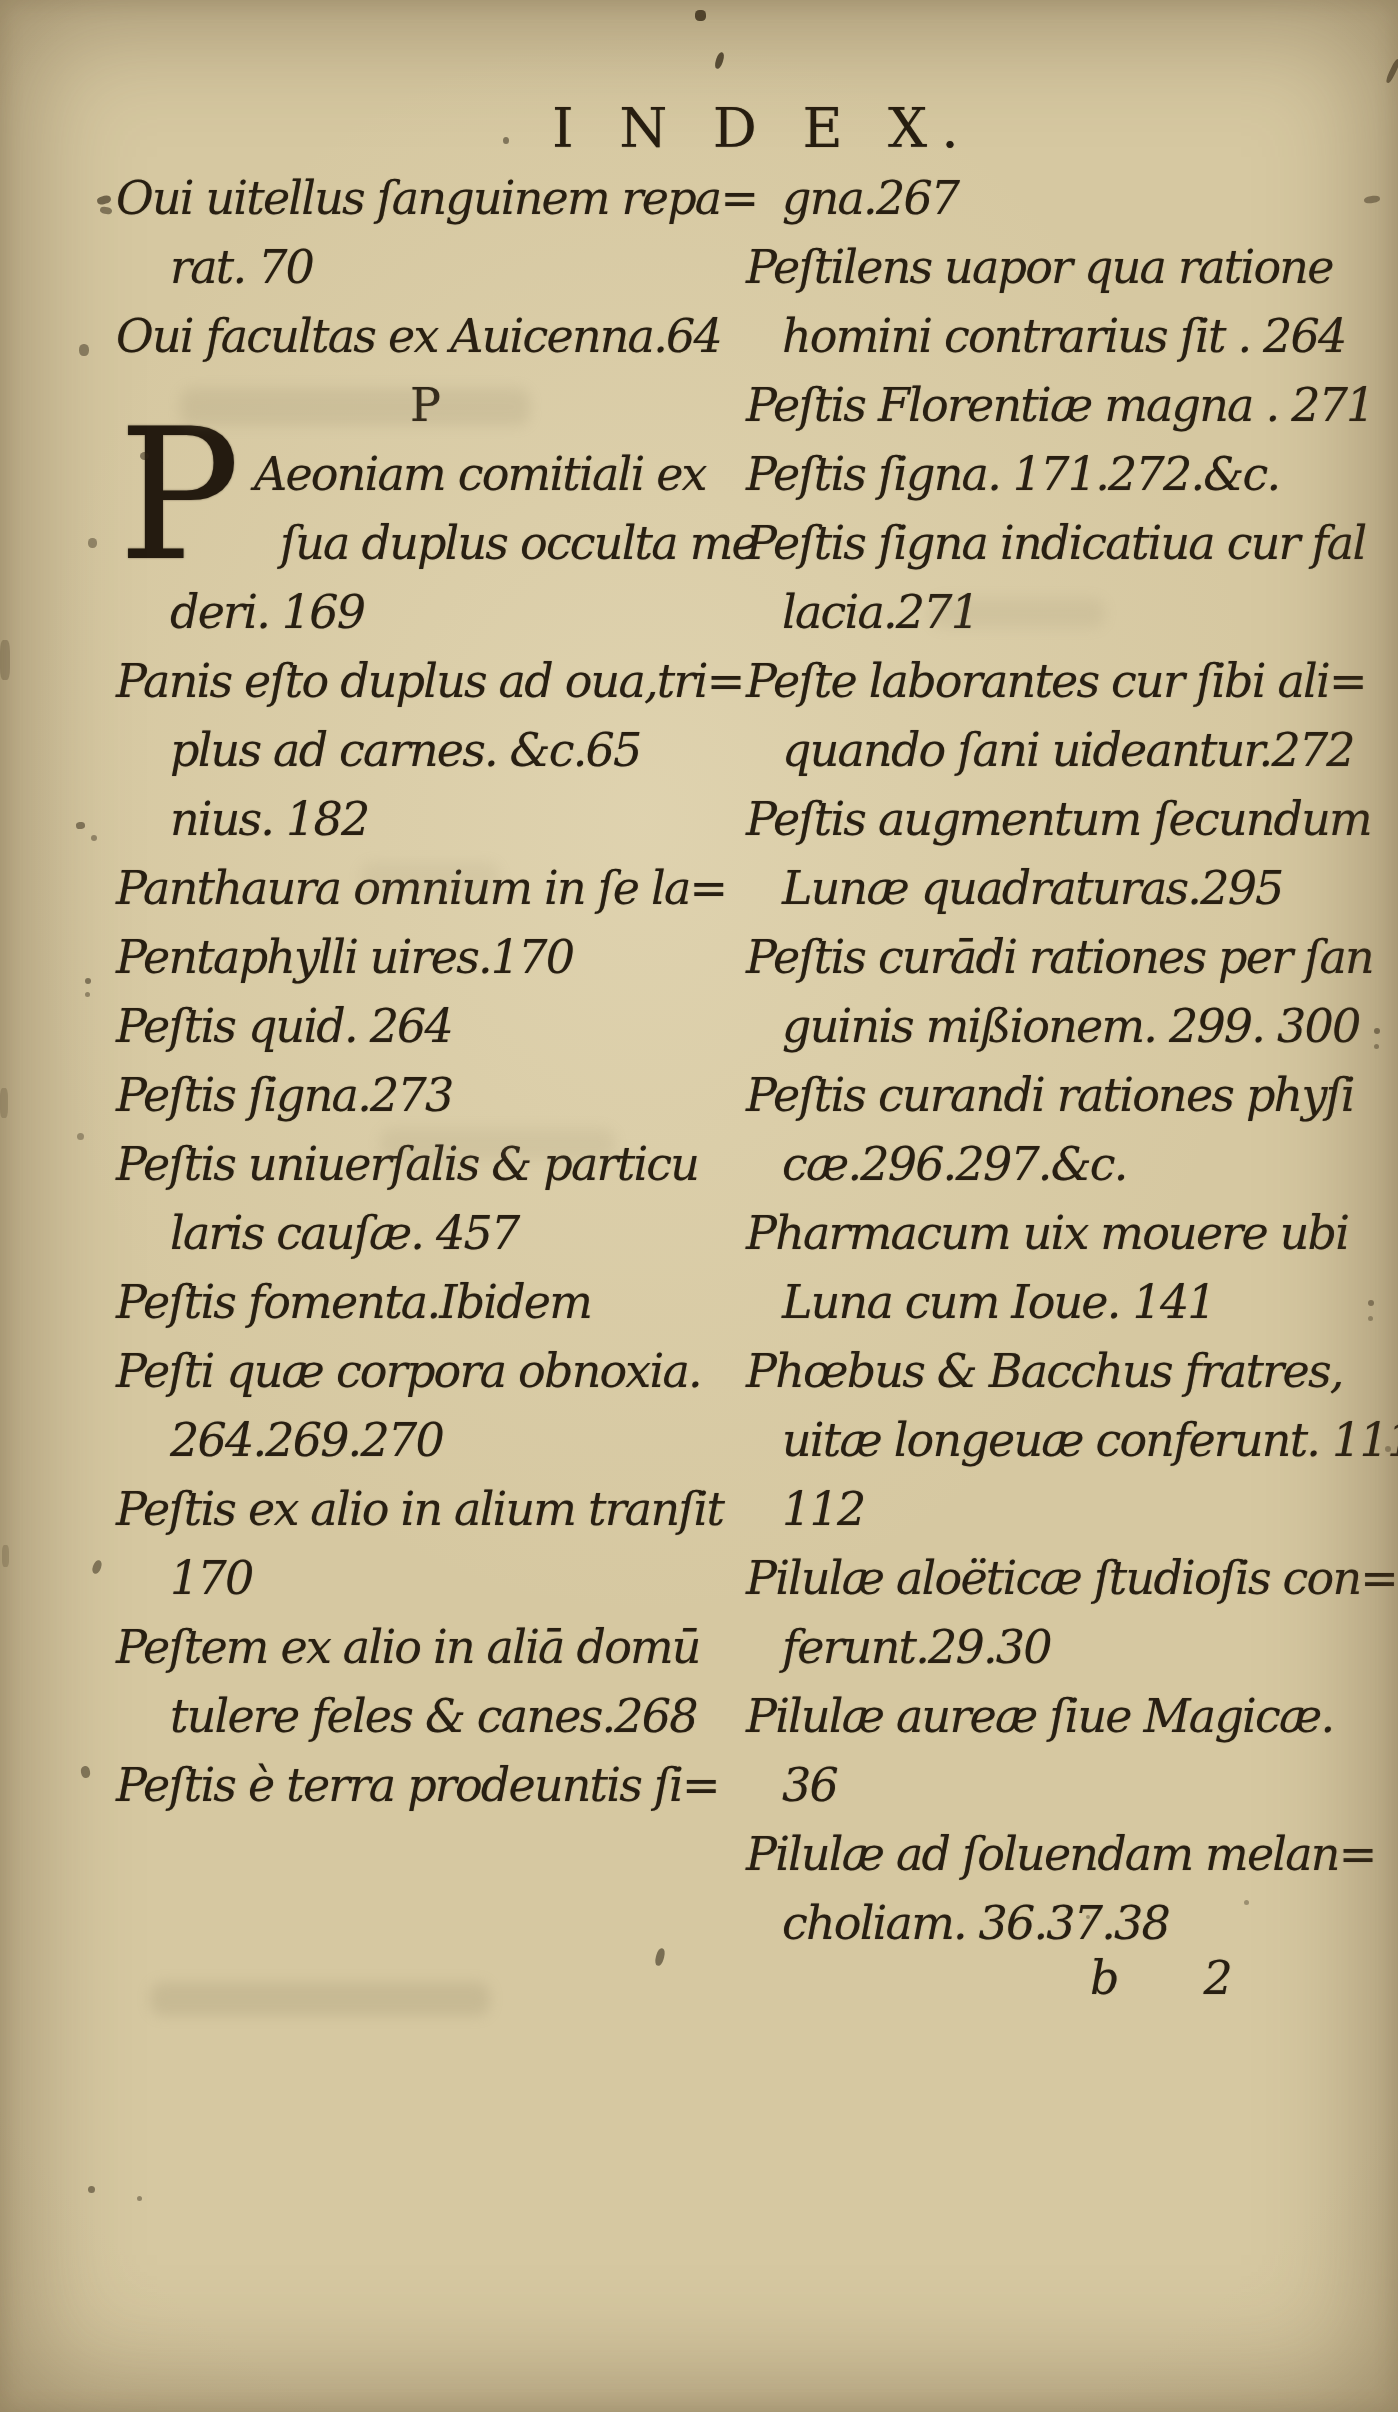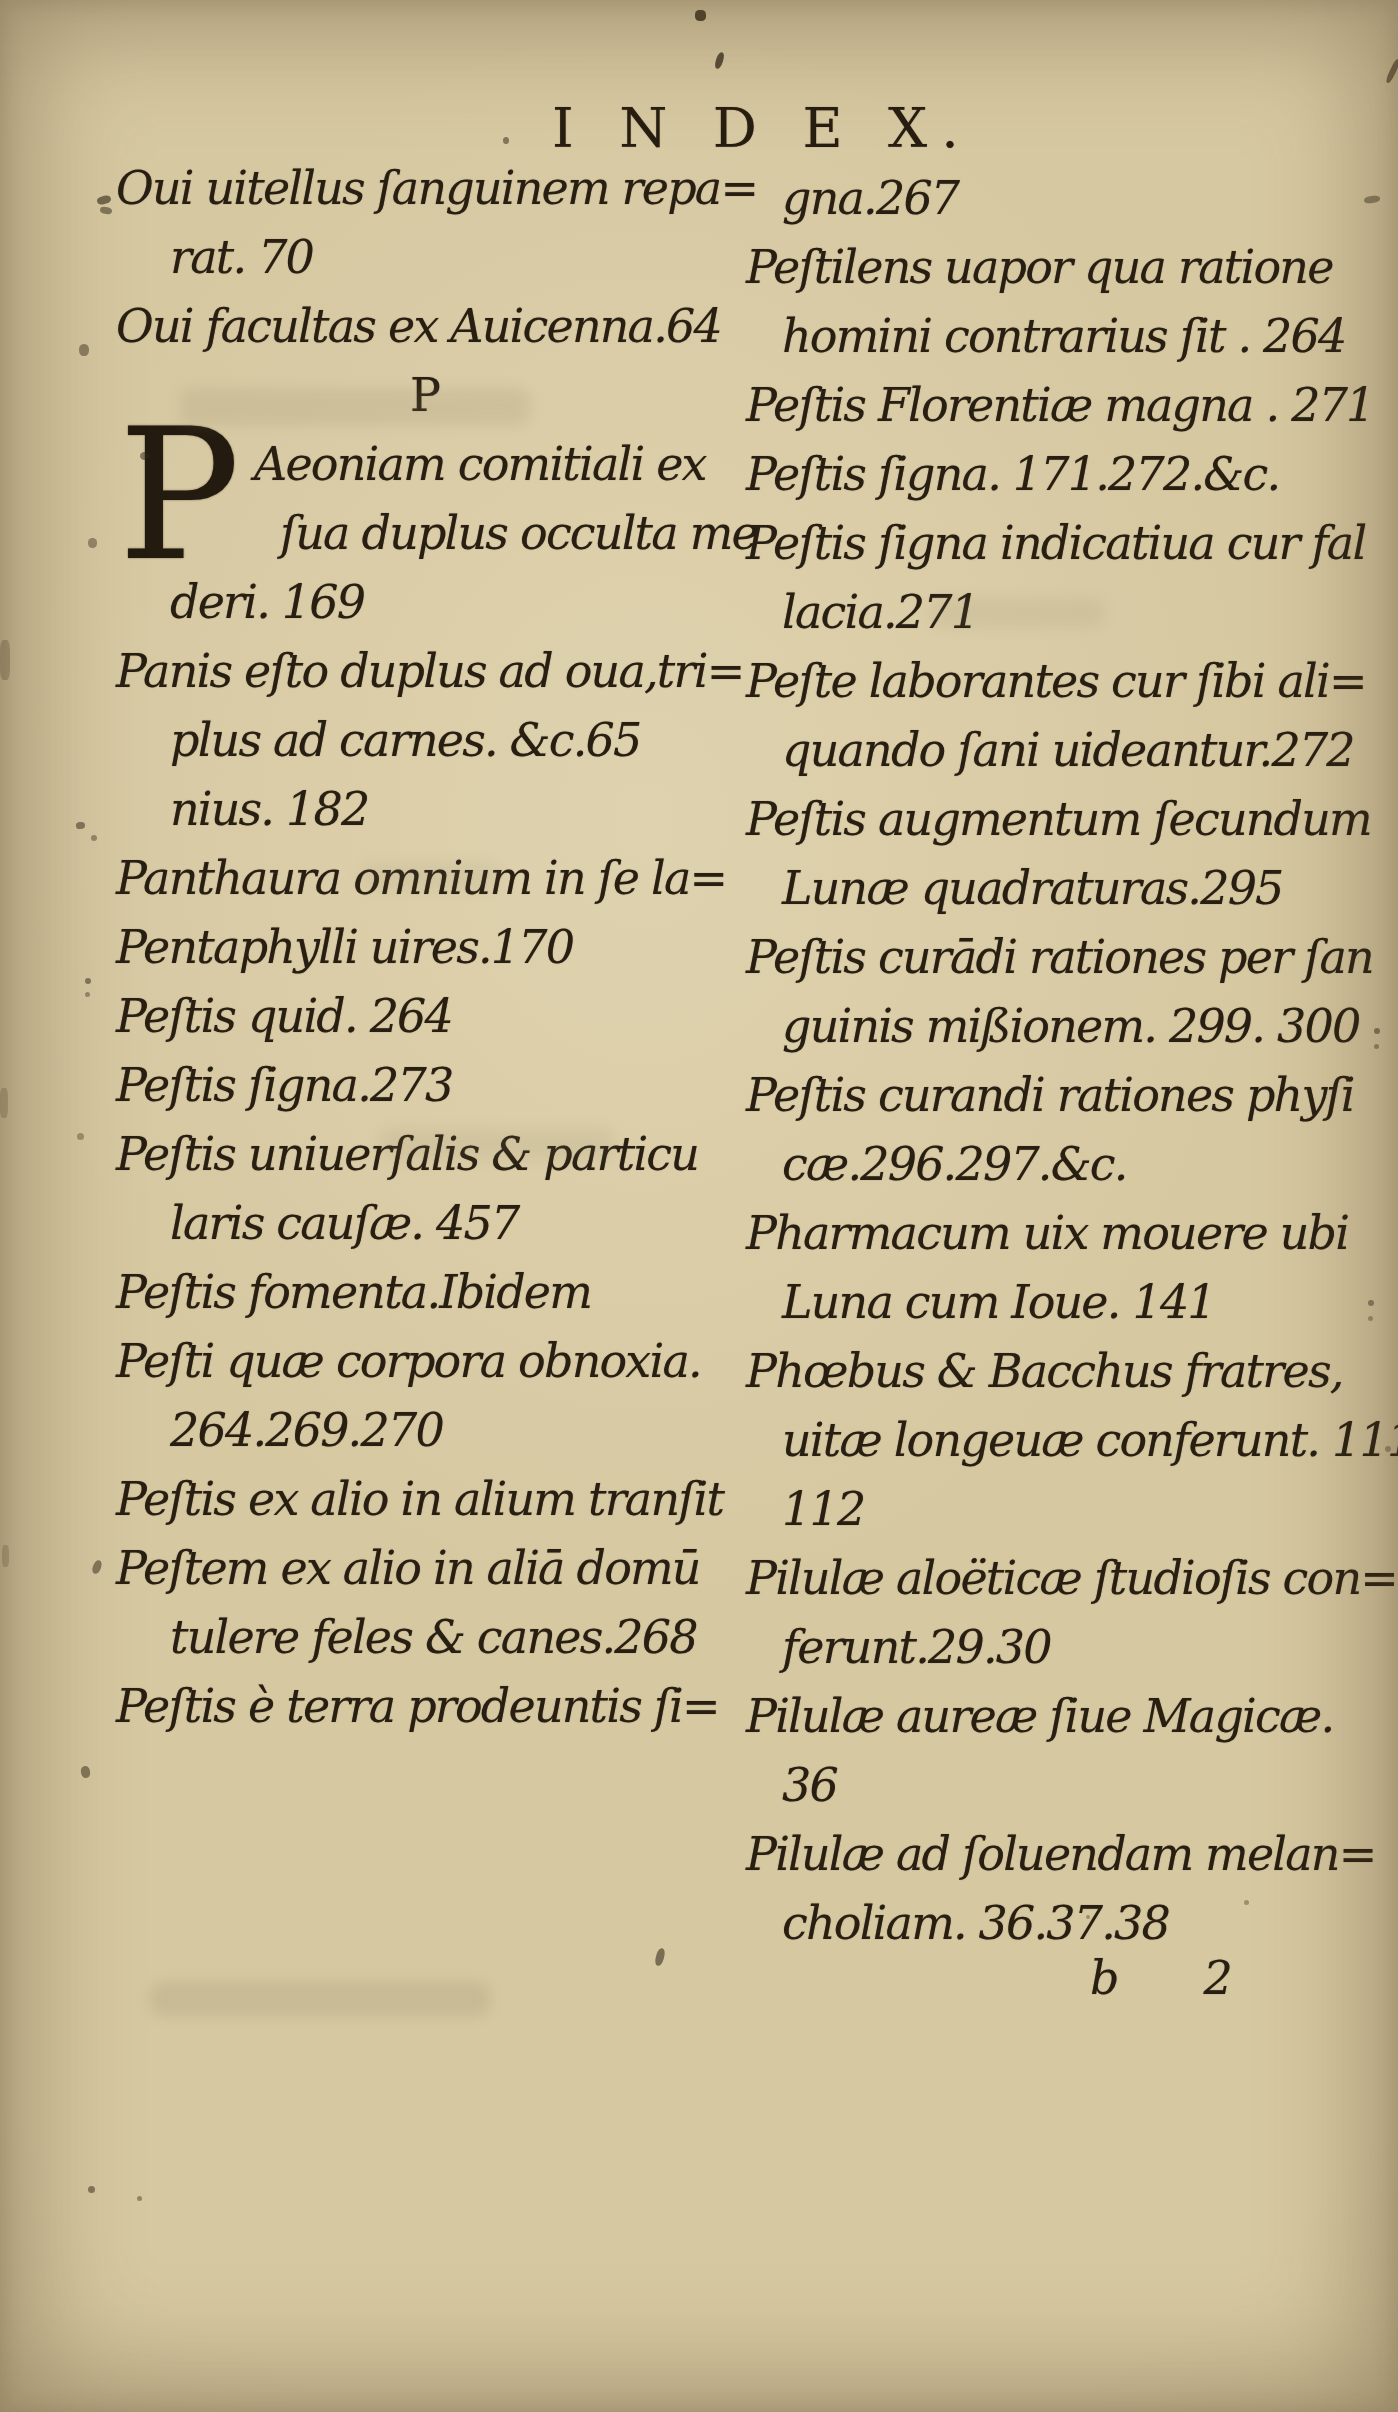--- a/index.html
+++ b/index.html
@@ -20,21 +20,21 @@
     font-size:55px;letter-spacing:14px;color:#271e11;
     text-shadow:0 0 1px rgba(39,30,17,.6);
     white-space:nowrap;
   }
   .col{
     position:absolute;
     font-style:italic;font-size:46px;letter-spacing:-1.8px;
     color:#281f12;white-space:nowrap;
     text-shadow:0 0 1px rgba(40,31,18,.5);
   }
-  .col.left{left:116px;top:154px;}
+  .col.left{left:116px;top:164px;}
   .col.right{left:746px;top:164px;}
   .ln{height:69px;line-height:69px;}
   .left .cont{padding-left:54px;}
   .right .cont{padding-left:36px;}
   .sect{padding-left:294px;font-style:normal;}
   .d1{padding-left:138px;}
   .d2{padding-left:164px;}
   .d3{padding-left:54px;}
   .dropcap{
     position:absolute;left:118px;top:404px;
@@ -70,20 +70,21 @@
       <div class="ln">Panthaura omnium in ſe la=</div>
       <div class="ln">Pentaphylli uires.170</div>
       <div class="ln">Peſtis quid. 264</div>
       <div class="ln">Peſtis ſigna.273</div>
       <div class="ln">Peſtis uniuerſalis &amp; particu</div>
       <div class="ln cont">laris cauſæ. 457</div>
       <div class="ln">Peſtis fomenta.Ibidem</div>
       <div class="ln">Peſti quæ corpora obnoxia.</div>
       <div class="ln cont">264.269.270</div>
       <div class="ln">Peſtis ex alio in alium tranſit</div>
+      <div class="ln cont">170</div>
       <div class="ln">Peſtem ex alio in aliā domū</div>
       <div class="ln cont">tulere feles &amp; canes.268</div>
       <div class="ln">Peſtis è terra prodeuntis ſi=</div>
     </div>
   <div class="col right" id="col-right">
       <div class="ln cont">gna.267</div>
       <div class="ln">Peſtilens uapor qua ratione</div>
       <div class="ln cont">homini contrarius ſit . 264</div>
       <div class="ln">Peſtis Florentiæ magna . 271</div>
       <div class="ln">Peſtis ſigna. 171.272.&amp;c.</div>

